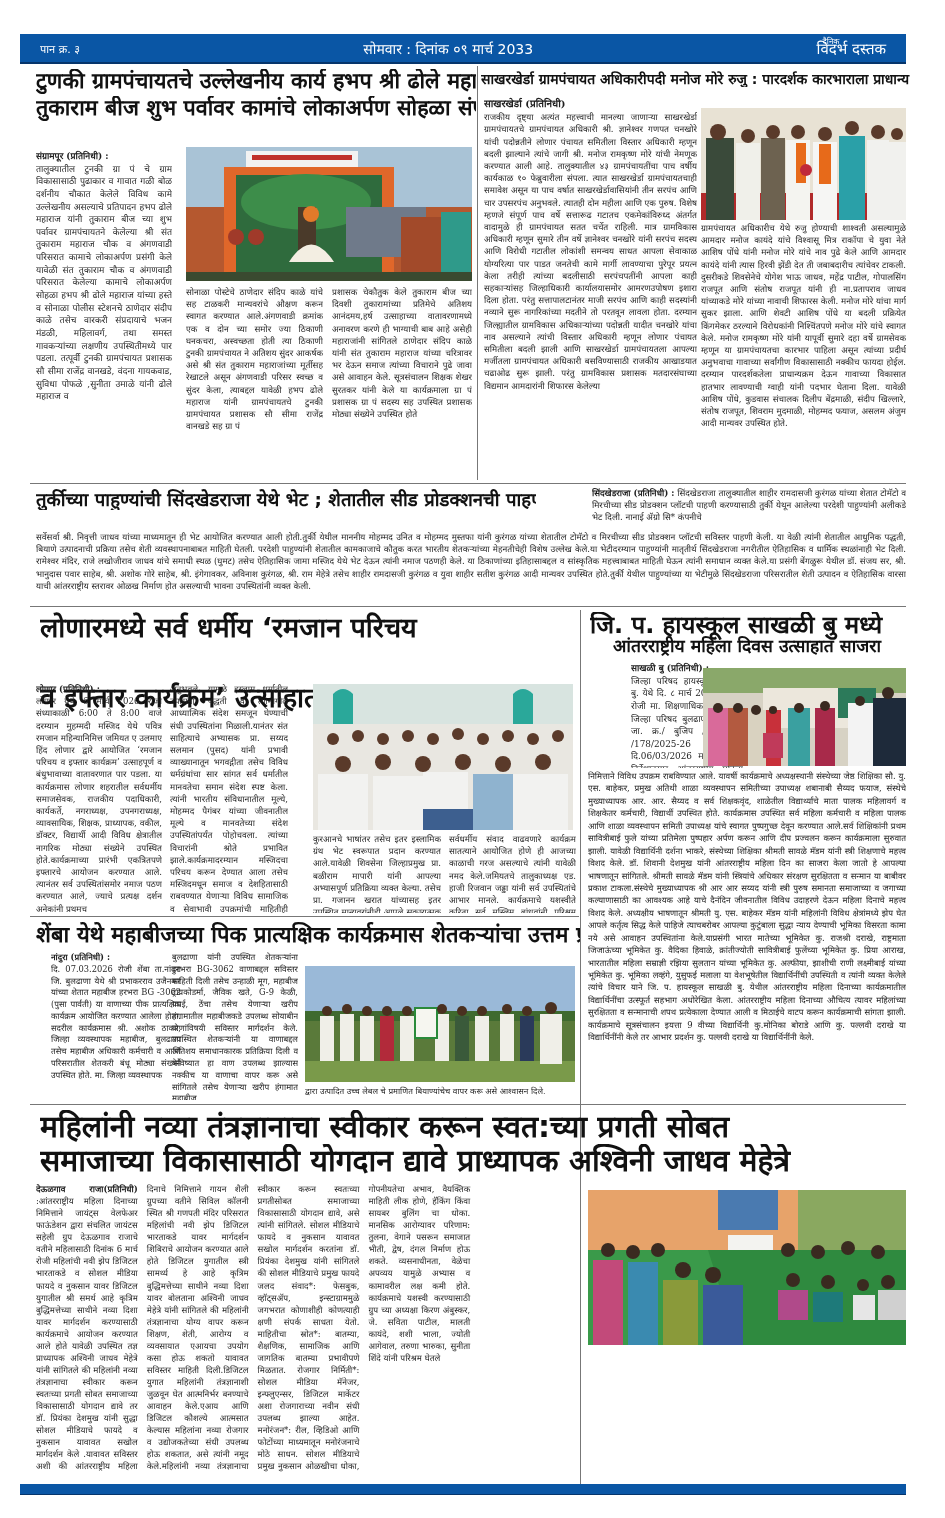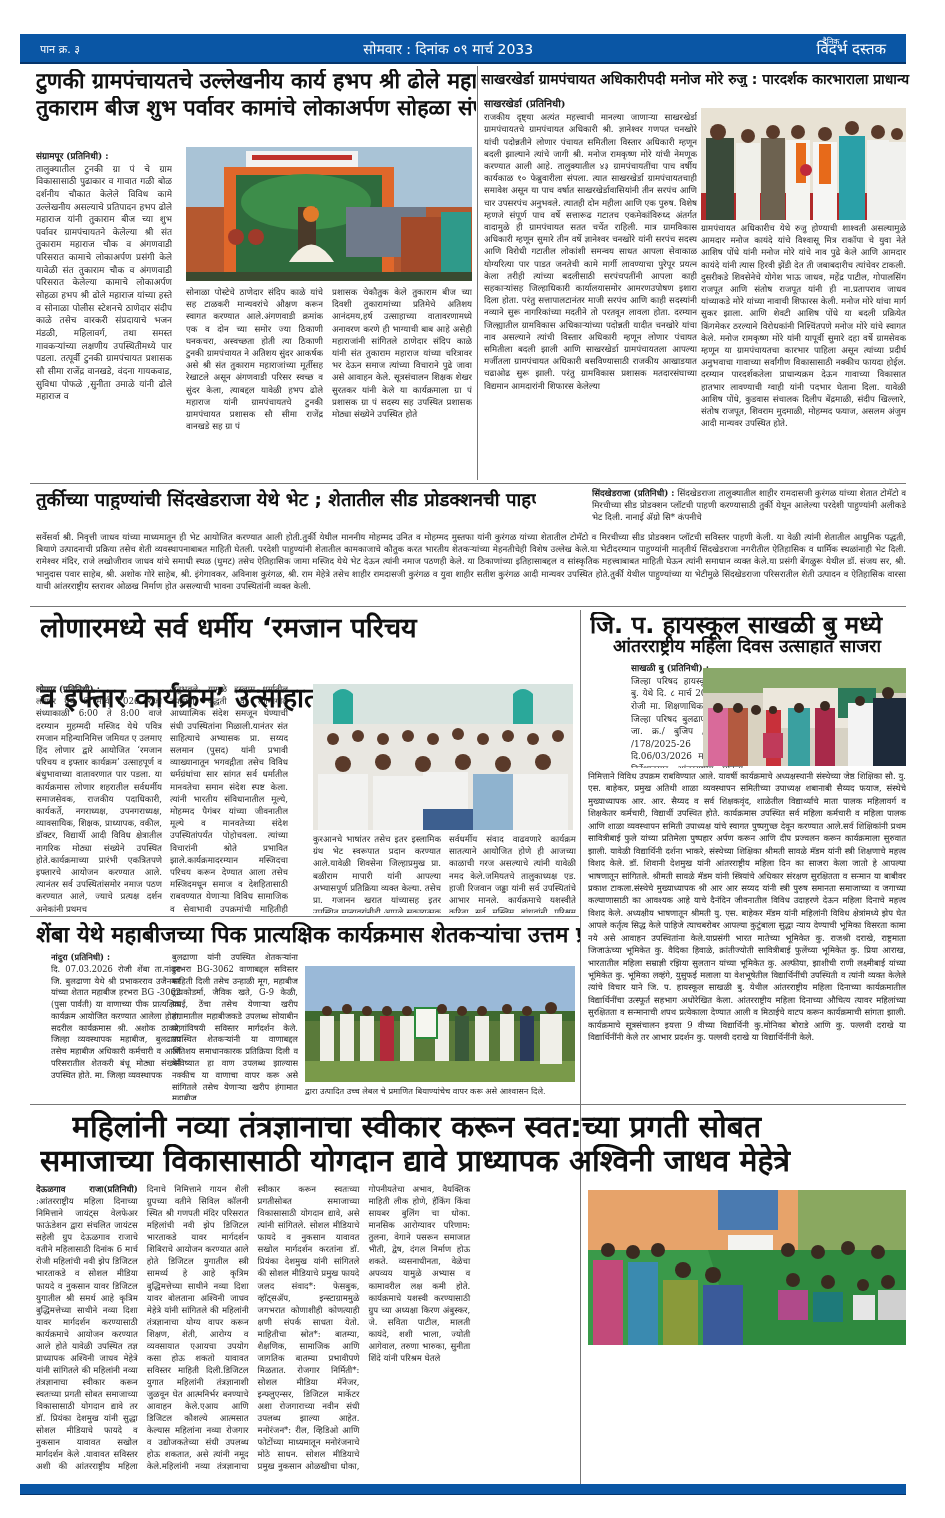--- a/index.html
+++ b/index.html
@@ -248,21 +248,21 @@
           <circle cx="246" cy="42" r="6"></circle>
         </g>
     </svg>
   </div>
   <div class="txt" style="left:305px; top:1086px; width:272px; height:16px; font-size:8.2px;">द्वारा उत्पादित उच्च लेबल चे प्रमाणित बियाण्यांचेच वापर करू असे आश्वासन दिले.</div>
 </div>
 
 <div class="rule" style="left:30px; top:1104px; width:876px; height:1px;"></div>
 
 <div>
-  <div class="head" style="left:40px; top:1110px; width:866px; font-size:30px;margin-left:32px;">महिलांनी नव्या तंत्रज्ञानाचा स्वीकार करून स्वत:च्या प्रगती सोबत</div>
+  <div class="head" style="left:40px; top:1110px; width:866px; font-size:30px;">महिलांनी नव्या तंत्रज्ञानाचा स्वीकार करून स्वत:च्या प्रगती सोबत</div>
   <div class="head" style="left:40px; top:1144px; width:866px; font-size:30px;">समाजाच्या विकासासाठी योगदान द्यावे प्राध्यापक अश्विनी जाधव मेहेत्रे</div>
   <div class="photo" style="left:588px; top:1190px; width:318px; height:155px;">
     <svg viewBox="0 0 318 155" preserveAspectRatio="none">
       <rect width="318" height="155" fill="#d98a5a"></rect>
       <rect x="0" y="0" width="318" height="60" fill="#e7a36a"></rect>
       <rect x="130" y="0" width="60" height="40" fill="#4a7ab0"></rect>
       <rect x="140" y="45" width="45" height="20" fill="#f3f3f0"></rect>
       <rect x="210" y="0" width="108" height="60" fill="#8aa860"></rect>
       <rect x="0" y="60" width="318" height="95" fill="#3a9a4a"></rect>
       <path d="M120 60 L318 60 L318 155 L150 155 Z" fill="#2f8a3f"></path>

